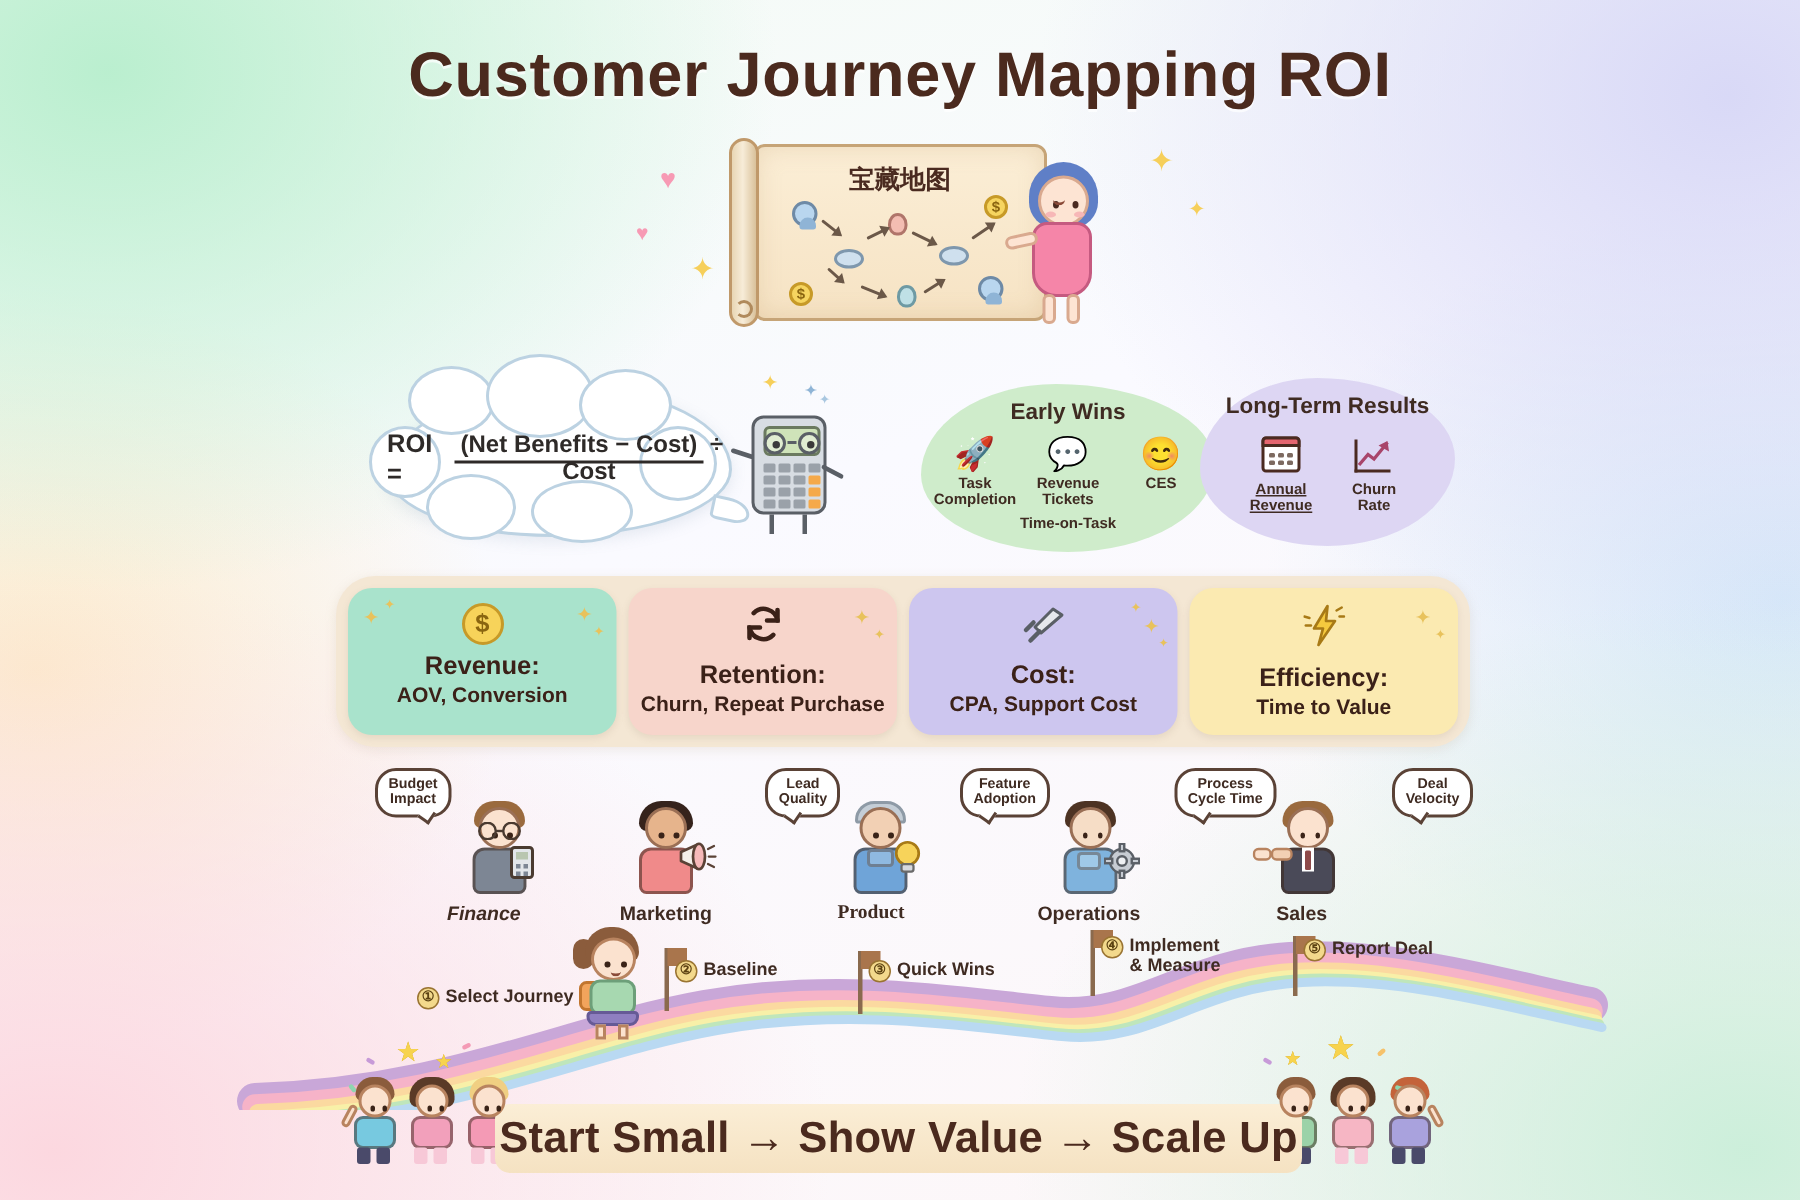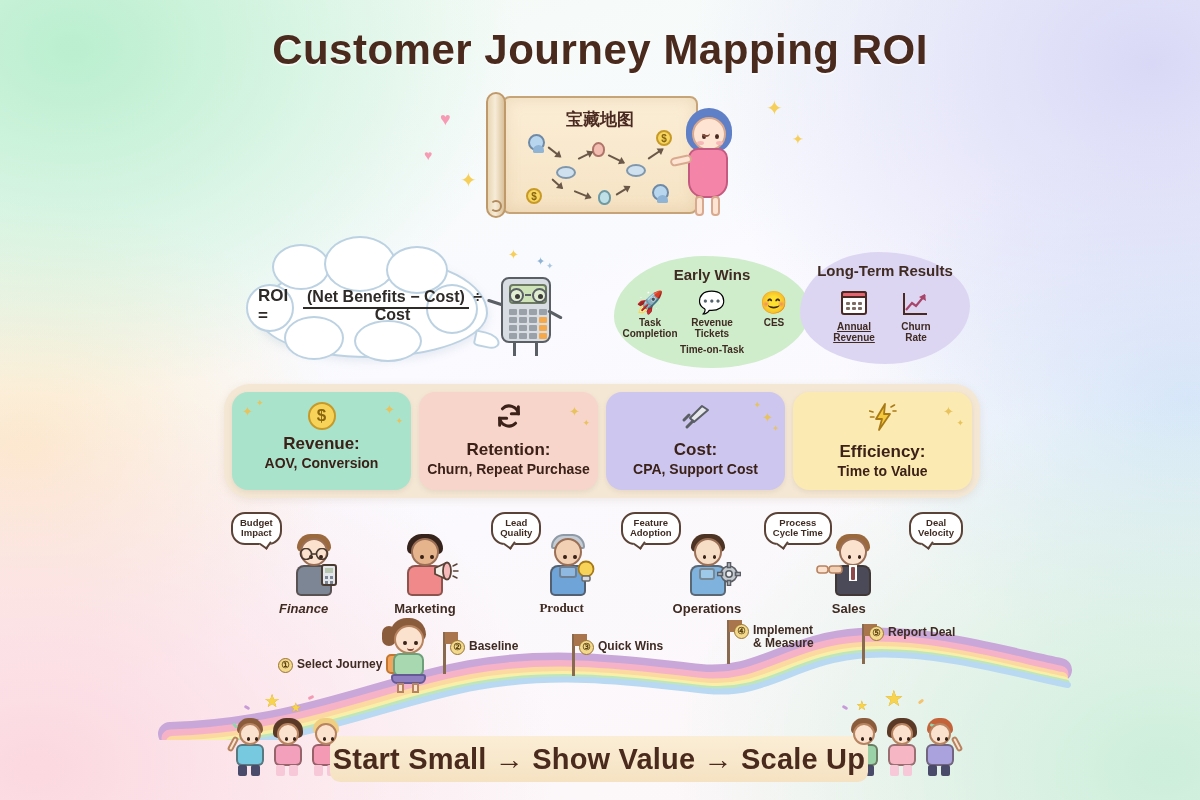--- a/index.html
+++ b/index.html
@@ -164,21 +164,21 @@
   .mcard .t1 { font-size:17px; font-weight:bold; color:#3b2118; margin-top:4px; }
   .mcard .t2 { font-size:14px; font-weight:bold; color:#3b2118; margin-top:1px; }
   .mcard .sp { position:absolute; color:#e8c25c; font-size:13px; }
 
   
   .coin-ic { width:28px; height:28px; border-radius:50%; background:#f7d35a;
      border:2.5px solid #c79a28; color:#8a6510; font-size:17px; font-weight:bold;
      display:flex; align-items:center; justify-content:center; }
 
   
-  .people { left:237px; top:512px; width:716px; height:104px; display:flex; }
+  .people { left:256px; top:512px; width:716px; height:104px; display:flex; }
   .person-col { flex:1; position:relative; display:flex; flex-direction:column;
      align-items:center; justify-content:flex-end; }
   .p-bub { position:absolute; top:-2px; padding:4px 7px; background:#fff;
      border:2px solid #5a4236; border-radius:14px; font-size:9.5px; font-weight:bold;
      color:#3f2b22; text-align:center; line-height:1.08; white-space:pre-line; z-index:3; }
   .p-bub::after { content:""; position:absolute; width:7px; height:7px; background:#fff;
      border-right:2px solid #5a4236; border-bottom:2px solid #5a4236;
      bottom:-5px; transform:rotate(35deg); }
   .p-bub.l { left:-4px; } .p-bub.l::after { right:10px; }
   .p-bub.r { right:-8px; } .p-bub.r::after { left:12px; }

